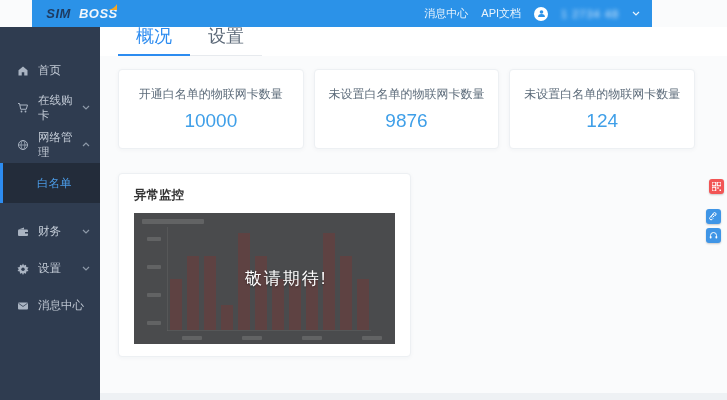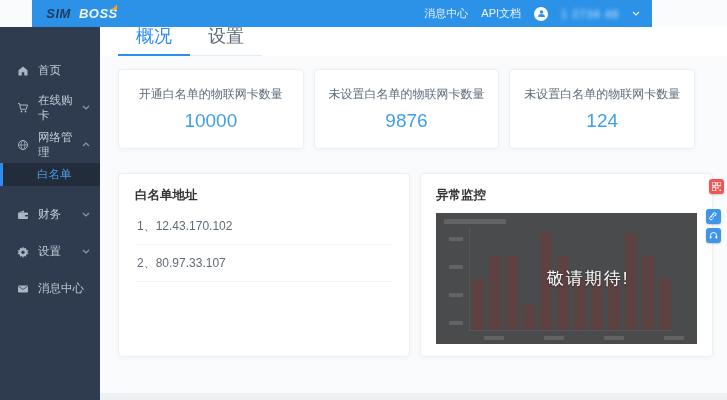--- a/index.html
+++ b/index.html
@@ -15,21 +15,21 @@
   .header-link { cursor:pointer; }
   .avatar { width:14px; height:14px; border-radius:50%; background:#fff; display:flex; align-items:center; justify-content:center; }
   .username { filter:blur(2px); opacity:.9; letter-spacing:1px; }
   .chev-white { display:flex; align-items:center; }
 
   
   .sidebar { position:absolute; left:0; top:27px; bottom:0; width:100px; background:#2f3c50; padding-top:25px; z-index:20; }
   .menu-item { height:37px; display:flex; align-items:center; gap:9px; padding:0 10px 0 17px; color:#c2cad5; font-size:11.5px; cursor:pointer; }
   .menu-item .mi-icon { display:flex; align-items:center; color:#aab4c2; }
   .menu-item .chevron { margin-left:auto; display:flex; color:#8d99a8; }
-  .submenu-item { height:23px; display:flex; align-items:center; padding-left:34px; font-size:11.5px; background:#232c3a; border-left:3px solid #2d8cf0; color:#4b9ce8; cursor:pointer; }
+  .submenu-item { height:40px; display:flex; align-items:center; padding-left:34px; font-size:11.5px; background:#232c3a; border-left:3px solid #2d8cf0; color:#4b9ce8; cursor:pointer; }
 
   
   .main { position:absolute; left:100px; top:27px; right:0; bottom:0; background:#fafbfc; }
   .tabbar { height:29px; background:#fff; padding-left:18px; display:flex; align-items:flex-end; }
   .tabs { display:flex; border-bottom:1px solid #e7eaee; }
   .tab { width:72px; text-align:center; font-size:18px; padding:8px 0 6px; color:#5b6877; cursor:pointer; }
   .tab.active { color:#2d8cf0; border-bottom:2px solid #2d8cf0; margin-bottom:-1px; }
 
   .content { padding:13px 14px 0 18px; }
   .stats-row { display:flex; gap:10px; margin-right:18px; }
@@ -190,27 +190,20 @@
         <div class="stat-title">未设置白名单的物联网卡数量</div>
         <div class="stat-value">9876</div>
       </div>
       <div class="stat-card">
         <div class="stat-title">未设置白名单的物联网卡数量</div>
         <div class="stat-value">124</div>
       </div>
     </div>
 
     <div class="panels-row">
-      <div class="panel panel-left">
-        <div class="panel-title">白名单地址</div>
-        <div class="wl-list">
-          <div class="wl-item">1、12.43.170.102</div>
-          <div class="wl-item">2、80.97.33.107</div>
-        </div>
-      </div>
 
       <div class="panel panel-right">
         <div class="panel-title">异常监控</div>
         <div class="chart-box">
           <div class="blob" style="left:8px; top:6px; width:62px; height:5px;"></div>
           <div class="blob" style="left:13px; top:24px; width:14px; height:4px;"></div>
           <div class="blob" style="left:13px; top:52px; width:14px; height:4px;"></div>
           <div class="blob" style="left:13px; top:80px; width:14px; height:4px;"></div>
           <div class="blob" style="left:13px; top:108px; width:14px; height:4px;"></div>
           <div class="axis-y"></div>

